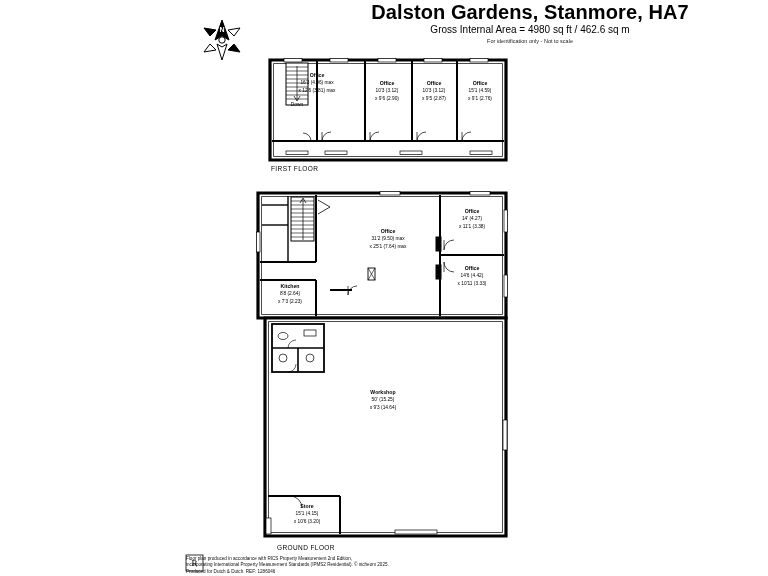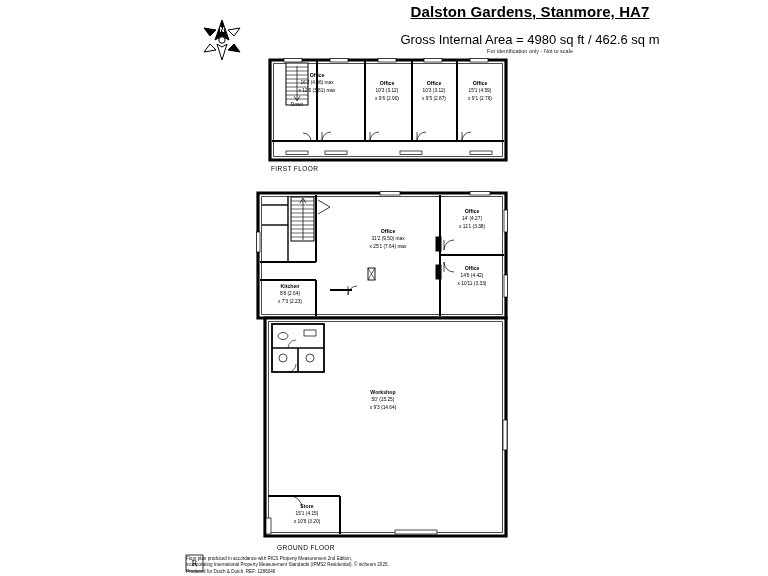--- a/index.html
+++ b/index.html
@@ -23,31 +23,30 @@
 
   
   .header {
     position: absolute;
     left: 300px;
     top: 2px;
     width: 460px;
     text-align: center;
   }
   .title {
-    font-size: 15px;
+    font-size: 20px;
     font-weight: bold;
     letter-spacing: 0.1px;
     line-height: 20px;
     white-space: nowrap;
-    text-decoration: underline;
   }
   .subtitle {
-    font-size: 13px;
+    font-size: 10px;
     line-height: 12px;
-    margin-top: 12px;
+    margin-top: 2px;
   }
   .disclaimer {
     font-size: 5.5px;
     line-height: 9px;
     margin-top: 1px;
     color: #222;
   }
 
   
   .compass {

